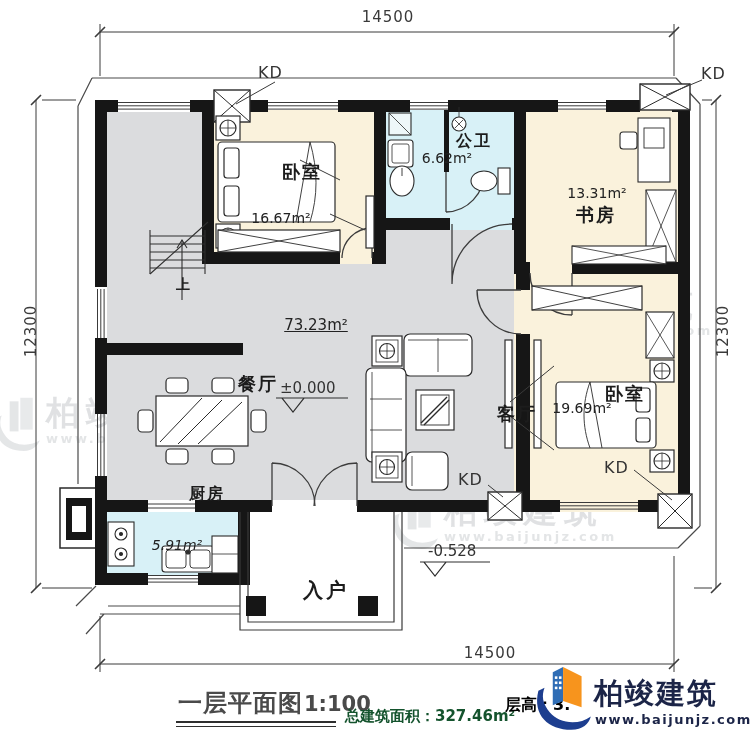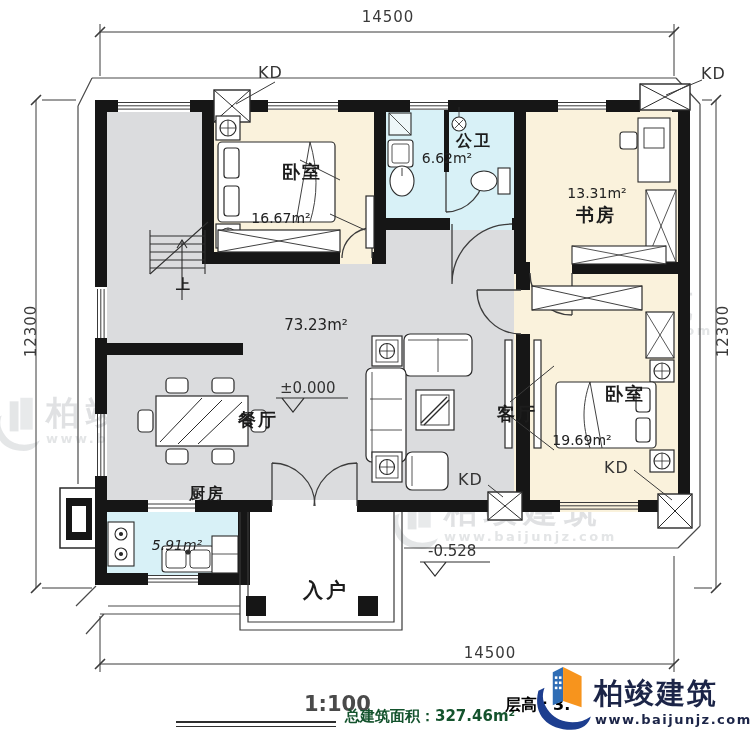--- a/index.html
+++ b/index.html
@@ -337,43 +337,44 @@
 
   <div class="lbl room-name" style="left:232px;top:160px;">卧室</div>
   <div class="lbl room-area" style="left:236px;top:210px;">16.67m²</div>
 
   <div class="lbl room-name sm" style="left:402px;top:131px;">公卫</div>
   <div class="lbl room-area" style="left:402px;top:150px;">6.62m²</div>
 
   <div class="lbl room-name" style="left:526px;top:162px;margin-top:41px;">书房</div>
   <div class="lbl room-area" style="left:552px;top:185px;">13.31m²</div>
 
-  <div class="lbl room-area" style="left:271px;top:316px;font-size:15px;">73.23m²</div>
-
-  <div class="lbl room-name" style="left:188px;top:408px;">餐厅</div>
+  <div class="lbl room-area" style="left:271px;top:316px;font-size:15px;text-decoration:underline;">73.23m²</div>
+
+  <div class="lbl room-name" style="left:188px;top:372px;">餐厅</div>
   <div class="lbl room-name" style="left:447px;top:402px;">客厅</div>
 
   <div class="lbl room-name" style="left:555px;top:382px;">卧室</div>
-  <div class="lbl room-area" style="left:537px;top:432px;">19.69m²</div>
+  <div class="lbl room-area" style="left:537px;top:400px;">19.69m²</div>
 
   <div class="lbl room-name sm" style="left:135px;top:484px;">厨房</div>
   <div class="lbl room-area" style="left:132px;top:537px;font-style:italic;">5.91m²</div>
 
   <div class="lbl entry-name" style="left:303px;top:553px;margin-top:24px;">入户</div>
 
   <div class="lbl stairs-up" style="left:176px;top:276px;">上</div>
 
   <div class="lbl kd" style="left:258px;top:63px;">KD</div>
   <div class="lbl kd" style="left:701px;top:64px;">KD</div>
   <div class="lbl kd" style="left:458px;top:470px;">KD</div>
   <div class="lbl kd" style="left:604px;top:458px;">KD</div>
 
   <div class="lbl level" style="left:280px;top:379px;text-align:right;">±0.000</div>
   <div class="lbl level" style="left:428px;top:542px;">-0.528</div>
 
+  <div class="tb-title">一层平面图</div>
   <div class="tb-scale">1:100</div>
   <div class="tb-rule1"></div>
   <div class="tb-rule2"></div>
   <div class="tb-area2">总建筑面积：327.46m²</div>
   <div class="tb-height">层高：3.</div>
 
   <div class="brand-logo">
     <svg width="62" height="72" viewBox="0 0 60 70">
       <polygon points="22,8 32,3 32,36 22,40" fill="#2f6db5"></polygon>
       <polygon points="32,3 50,12 50,42 32,36" fill="#f7941d"></polygon>

